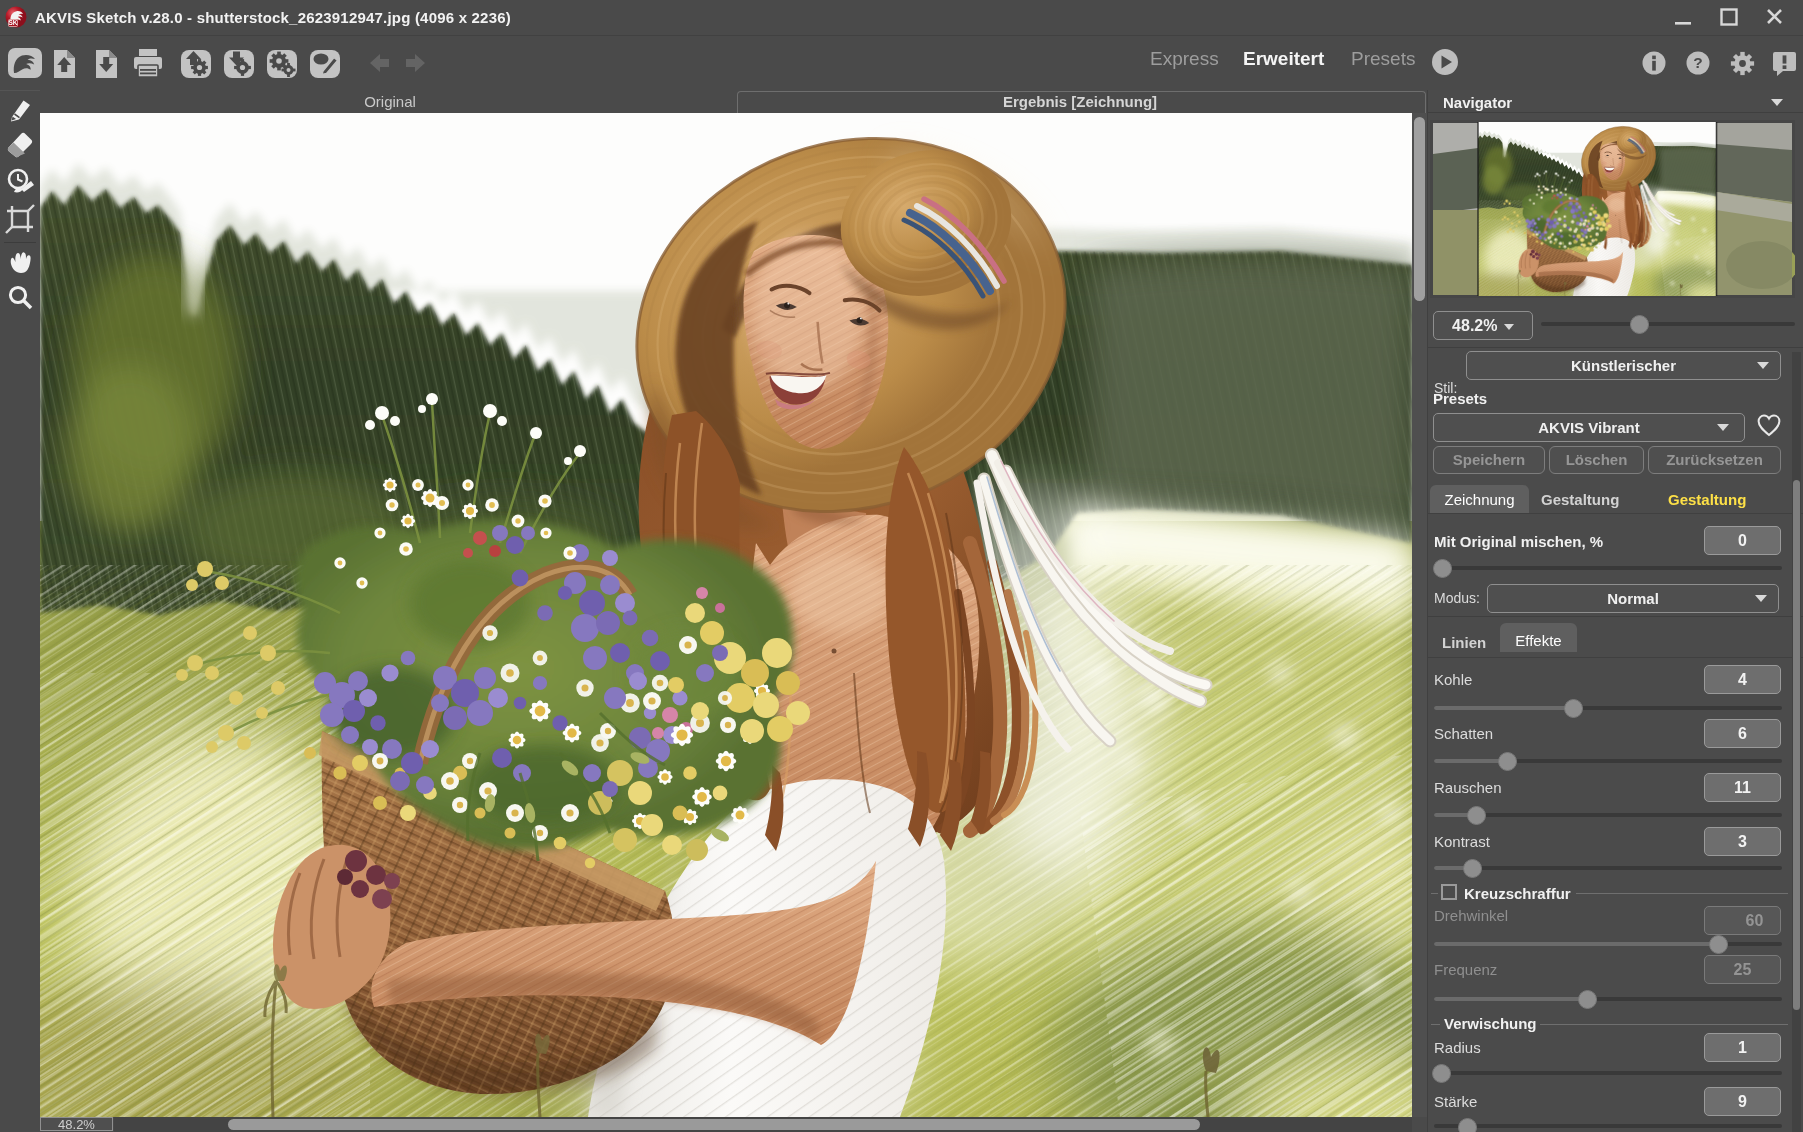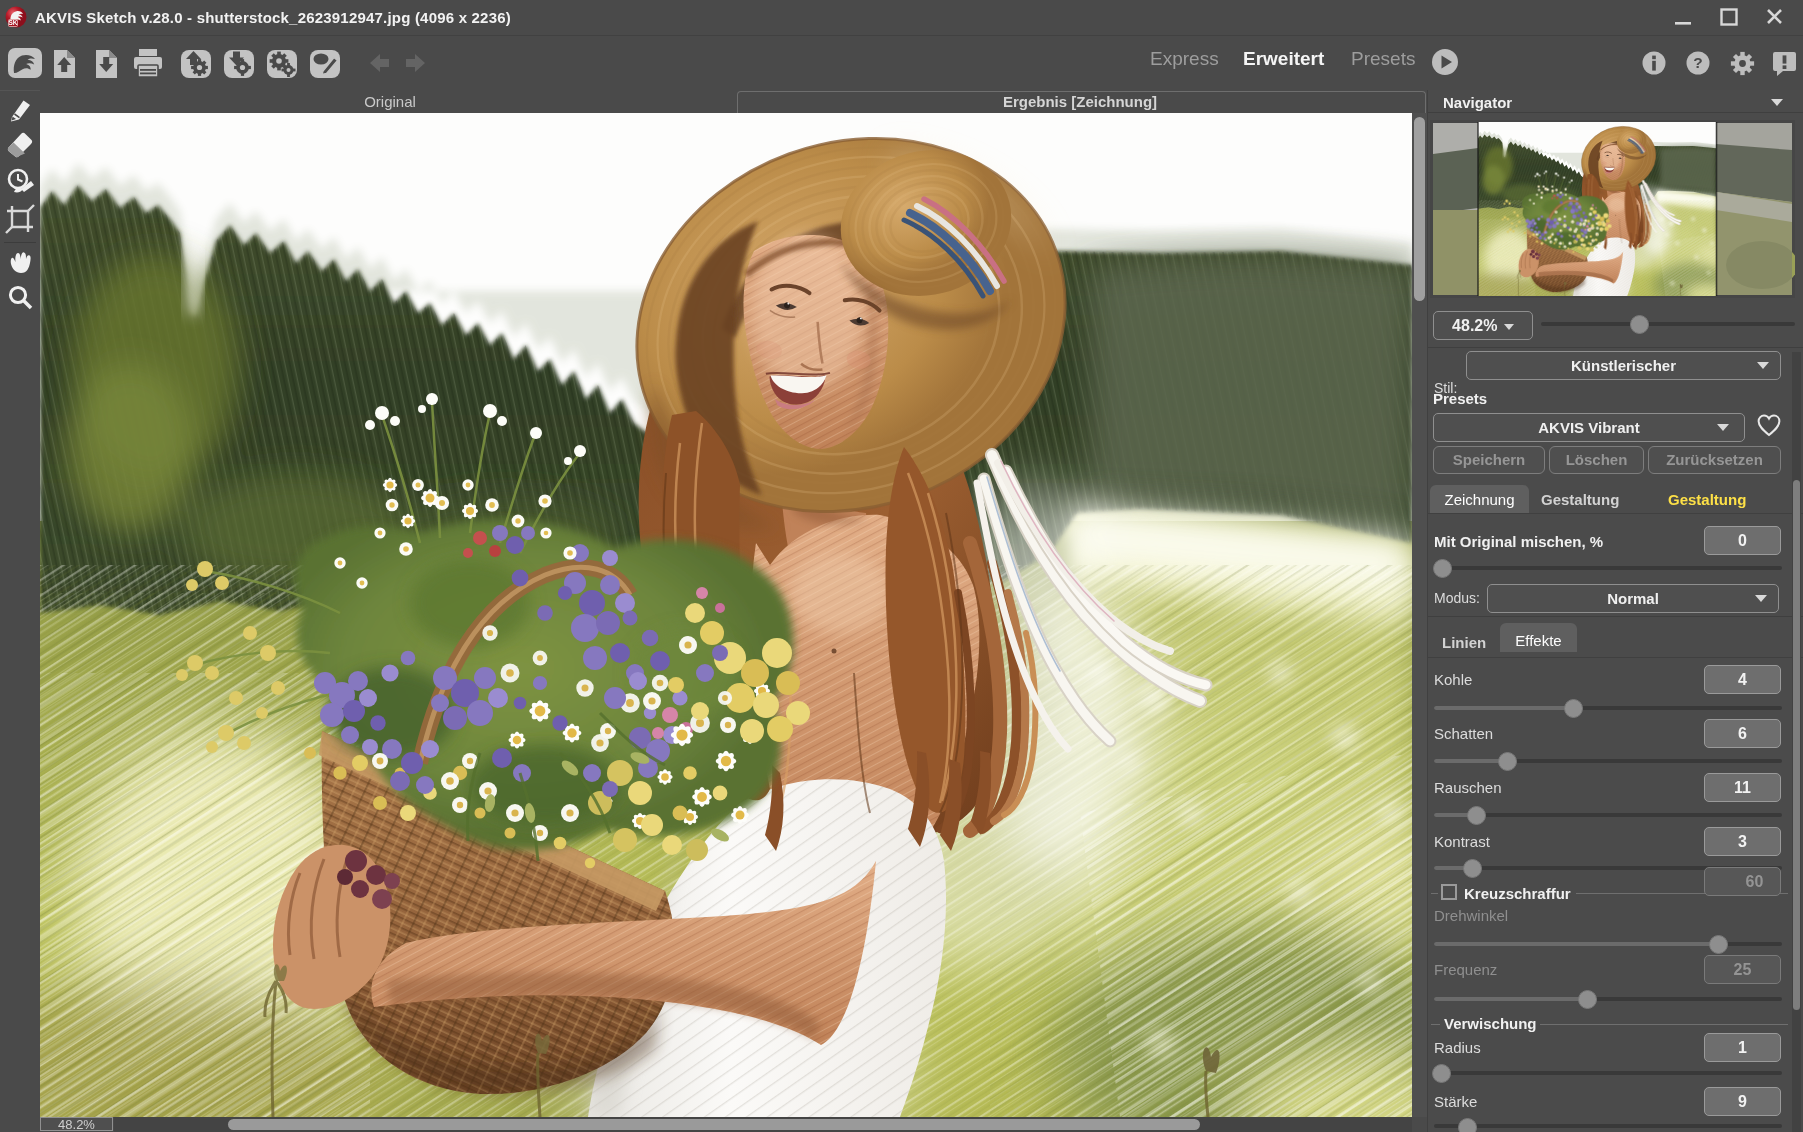--- a/index.html
+++ b/index.html
@@ -1148,21 +1148,21 @@
 <div class="track abs" style="left:1434px;top:866px;width:348px;"></div>
 <div class="trackfill abs" style="left:1434px;top:866px;width:39px;"></div>
 <div class="thumbc abs" style="left:1463px;top:859px;"></div>
 
 <div class="glin abs" style="left:1431px;top:893px;width:7px;"></div>
 <div class="abs" style="left:1441px;top:884px;width:16px;height:16px;border:2px solid #9a9a9a;box-sizing:border-box;"></div>
 <div class="plabel pbold abs" style="left:1464px;top:885px;">Kreuzschraffur</div>
 <div class="glin abs" style="left:1576px;top:893px;width:212px;"></div>
 
 <div class="plabel gray abs" style="left:1434px;top:907px;">Drehwinkel</div>
-<div class="vbox dis abs" style="left:1704px;top:867px;padding-left:24px;">60</div>
+<div class="vbox dis abs" style="left:1704px;top:906px;padding-left:24px;">60</div>
 <div class="track abs" style="left:1434px;top:942px;width:348px;"></div>
 <div class="trackfill abs" style="left:1434px;top:942px;width:285px;"></div>
 <div class="thumbc abs" style="left:1709px;top:935px;"></div>
 
 <div class="plabel gray abs" style="left:1434px;top:961px;">Frequenz</div>
 <div class="vbox dis abs" style="left:1704px;top:955px;">25</div>
 <div class="track abs" style="left:1434px;top:997px;width:348px;"></div>
 <div class="trackfill abs" style="left:1434px;top:997px;width:154px;"></div>
 <div class="thumbc abs" style="left:1578px;top:990px;"></div>
 

